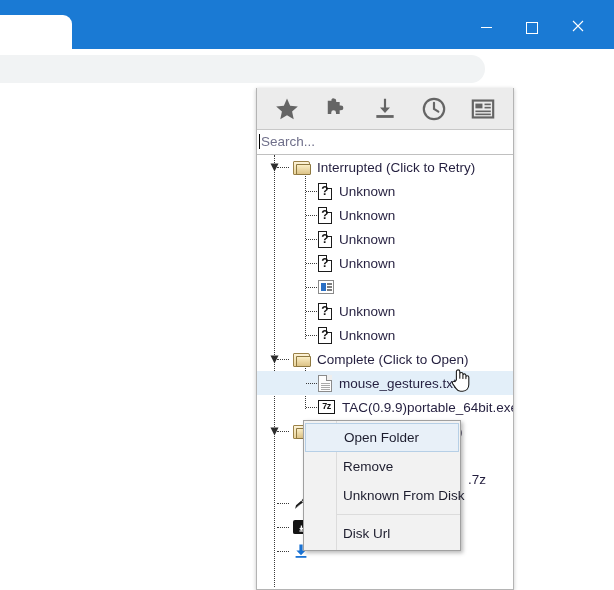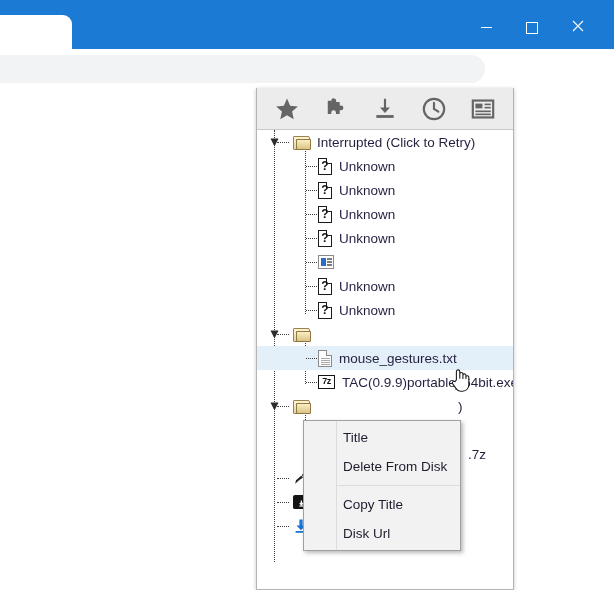--- a/index.html
+++ b/index.html
@@ -273,20 +273,24 @@
         <rect x="2.6" y="4.2" width="18.8" height="15.6" fill="none" stroke="#656565" stroke-width="2"></rect>
         <rect x="5" y="7" width="6.5" height="4.4" fill="#656565"></rect>
         <rect x="13.4" y="7" width="5.8" height="1.5" fill="#656565"></rect>
         <rect x="13.4" y="10" width="5.8" height="1.5" fill="#656565"></rect>
         <rect x="5" y="13.4" width="14.2" height="1.5" fill="#656565"></rect>
         <rect x="5" y="16.2" width="14.2" height="1.5" fill="#656565"></rect>
       </svg>
     </div>
   </div>
 
+  <div class="search-wrap">
+    <div class="caret"></div>
+    <input class="search-input" type="text" placeholder="Search..." style="">
+  </div>
 
   <div class="tree">
 
     <div class="trunk" style="left:17px;top:0px;height:432px;"></div>
     <div class="trunk" style="left:48px;top:12px;height:172px;"></div>
     <div class="trunk" style="left:48px;top:204px;height:50px;"></div>
     <div class="trunk" style="left:48px;top:276px;height:58px;"></div>
 
     <div class="row depth0">
       <svg class="expander" style="left:13px;top:8px;" viewBox="0 0 9 9">
@@ -366,20 +370,21 @@
 
     <div class="row depth0">
       <svg class="expander" style="left:13px;top:8px;" viewBox="0 0 9 9">
           <path d="M0.5 0.5 L8.5 0.5 L4.5 8.5 Z" fill="#2c2c2c"></path>
         </svg>
       <div class="elbow" style="left:20px;top:12px;width:12px;"></div>
       <span class="icon folder">
           <span class="back"></span>
           <span class="front"></span>
         </span>
+      <span class="label">Complete (Click to Open)</span>
     </div>
 
     <div class="row depth1 sel">
       <div class="elbow" style="left:49px;top:12px;width:11px;"></div>
       <span class="icon txtic">
         <span class="fold"></span>
         <i style="top:7px"></i>
           <i style="top:9px"></i>
           <i style="top:11px"></i>
           <i style="top:13px"></i>
@@ -448,30 +453,30 @@
         </svg>
       </span>
       <span class="label"></span>
     </div>
   </div>
 </div>
 
 <div id="ctxmenu">
   <div class="ctx-gutter"></div>
 
+  <div class="ctx-item hl">
+    <span>Open Folder</span>
+  </div>
   <div class="ctx-item">
-    <span>Title</span>
+    <span>Remove</span>
   </div>
   <div class="ctx-item">
-    <span>Delete From Disk</span>
+    <span>Unknown From Disk</span>
   </div>
   <div class="ctx-sep"></div>
-  <div class="ctx-item">
-    <span>Copy Title</span>
-  </div>
   <div class="ctx-item">
     <span>Disk Url</span>
   </div>
 </div>
 
 <div id="cursor">
   <svg width="22" height="26" viewBox="0 0 22 26">
     <path d="M6.4 12.8 V4.6 a1.7 1.7 0 0 1 3.4 0 v6.6 V7.0 a1.55 1.55 0 0 1 3.1 0 v4.4 V8.4 a1.5 1.5 0 0 1 3.0 0 v3.2 V10.2 a1.45 1.45 0 0 1 2.9 0 v7.4 c0 3.6 -2.3 6.6 -6.1 6.6 h-2.2 c-2.4 0 -3.4 -1.1 -4.6 -2.8 L2.6 16.6 a1.55 1.55 0 0 1 2.3 -2.0 Z" fill="#ffffff" stroke="#1c1c1c" stroke-width="1.1" stroke-linejoin="round"></path>
   </svg>
 </div>

